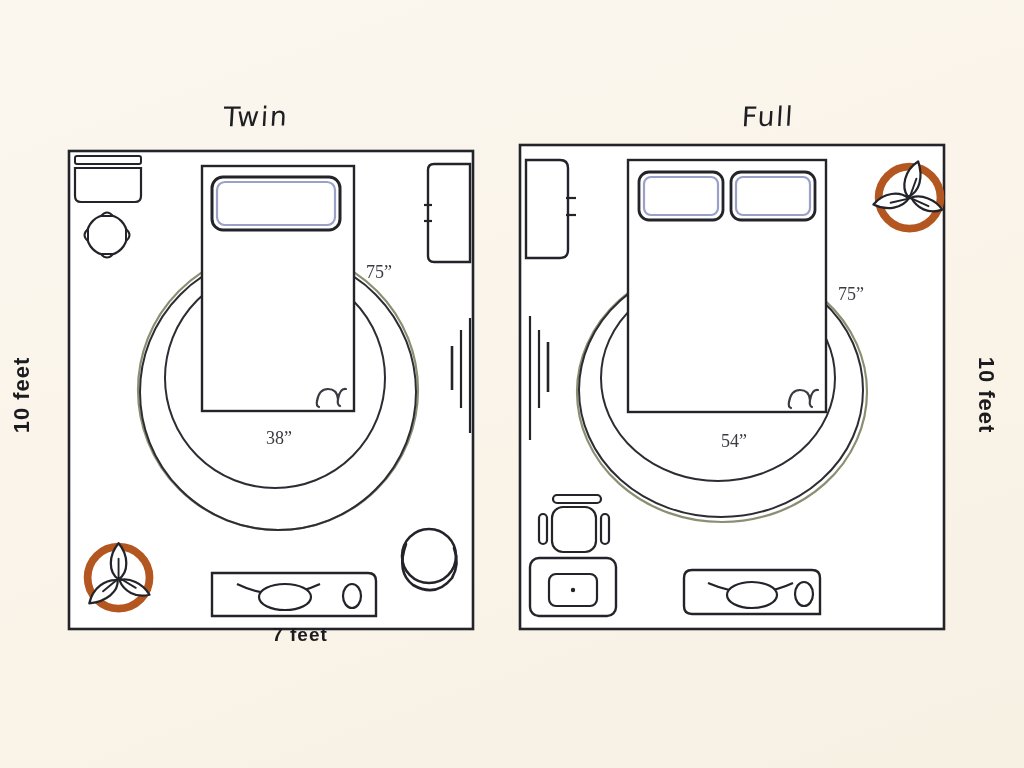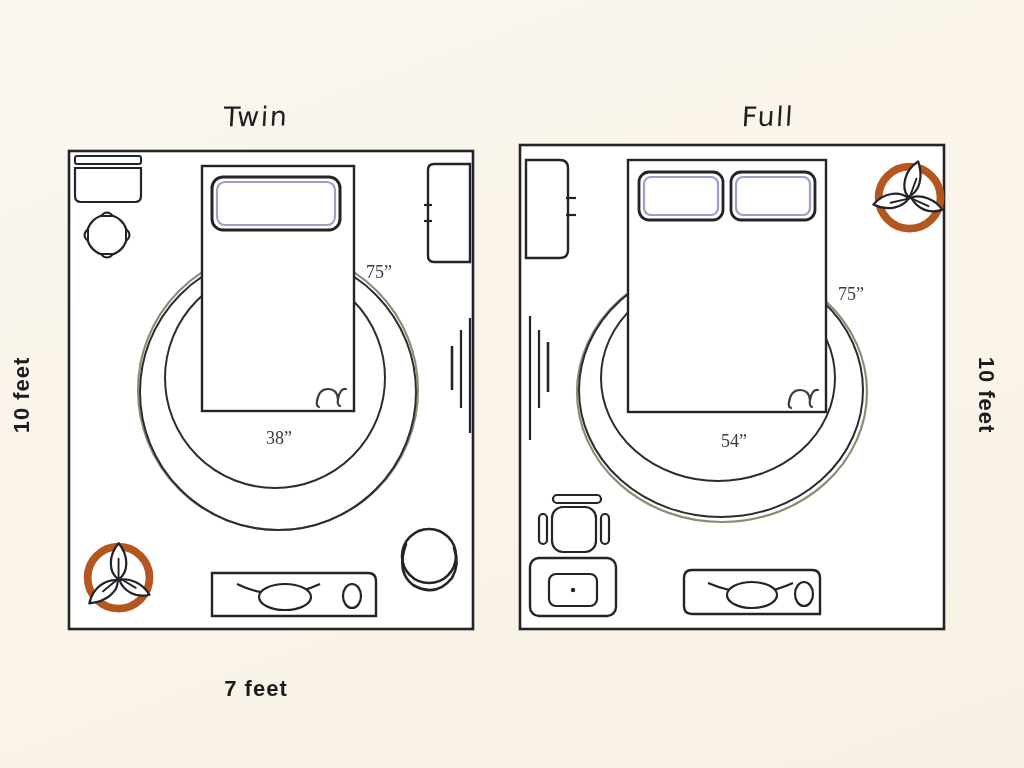--- a/index.html
+++ b/index.html
@@ -41,25 +41,26 @@
     color: #1d1d22;
     font-family: "DejaVu Sans", sans-serif;
     font-weight: 500;
     transform: skewX(-4deg) rotate(-0.6deg);
   }
 
   .room-caption {
     position: absolute;
     width: 100%;
     text-align: center;
-    top: 676px;
-    font-size: 22px;
+    top: 624px;
+    font-size: 19px;
     font-weight: bold;
     color: #1c1c20;
     letter-spacing: 1px;
+    margin-left: 44px;
   }
   .side-label {
     position: absolute;
     font-size: 22px;
     font-weight: bold;
     color: #1c1c20;
     letter-spacing: 1px;
     white-space: nowrap;
   }
   #label-left {

